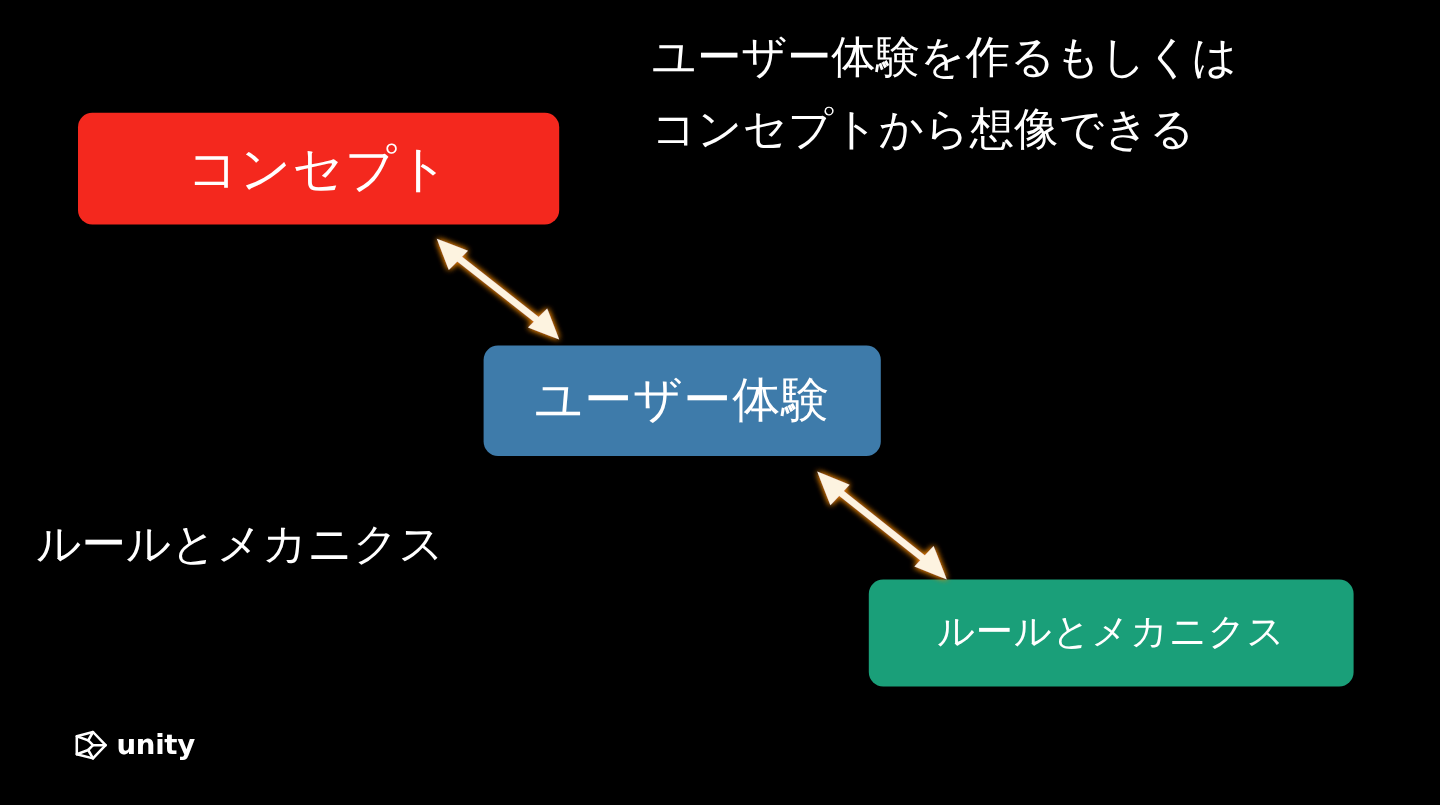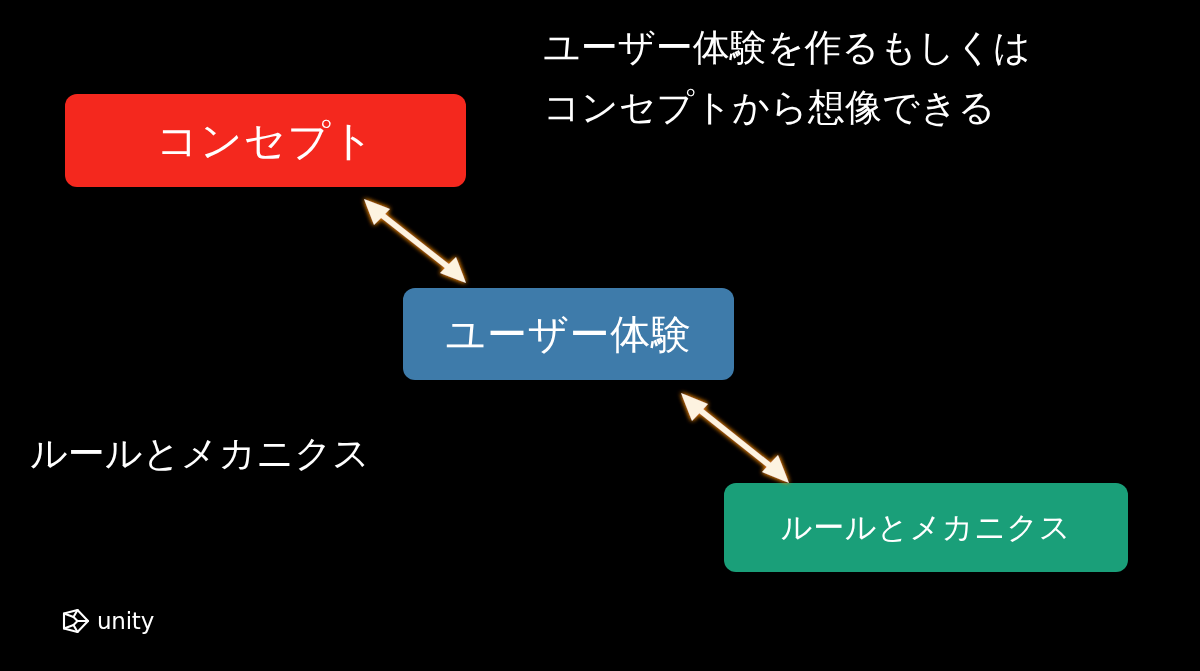--- a/index.html
+++ b/index.html
@@ -75,21 +75,21 @@
     left: 60px;
     top: 608px;
     display: flex;
     align-items: center;
     gap: 7px;
   }
   #unity-logo .mark { display: block; }
   #unity-logo .wordmark {
     color: #FFFFFF;
     font-size: 23px;
-    font-weight: 400;
+    font-weight: 700;
     letter-spacing: -0.01em;
     line-height: 1;
     font-family: "DejaVu Sans", "Liberation Sans", sans-serif;
   }
 </style>
 </head>
 <body>
 
 <div id="slide">
 

